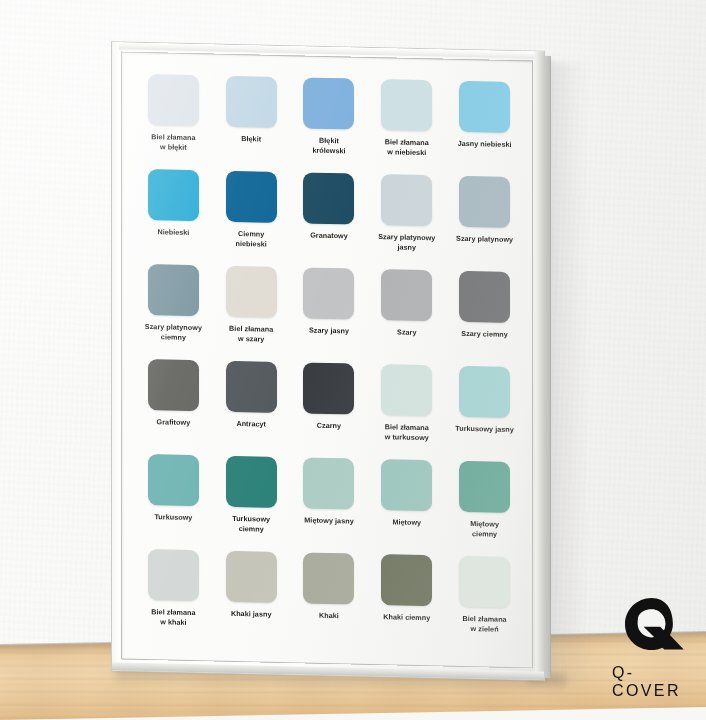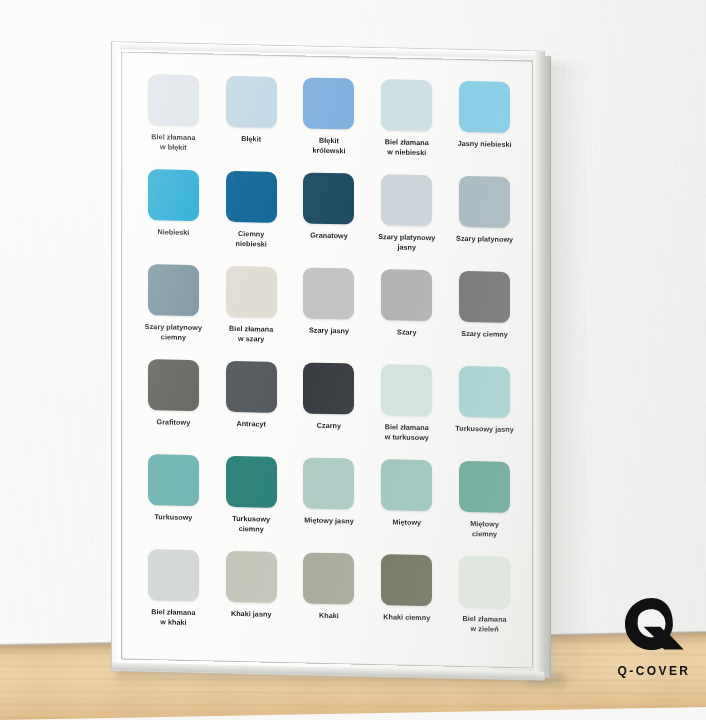--- a/index.html
+++ b/index.html
@@ -152,21 +152,21 @@
   }
 
   
   #watermark {
     position:absolute; left:612px; top:596px; width:84px; height:100px;
     display:flex; flex-direction:column; align-items:center; justify-content:flex-start;
   }
   .q-mark { position:relative; width:64px; height:64px; }
   .q-name {
     margin-top:4px;
-    font-size:12px; font-weight:bold; color:#111;
+    font-size:16px; font-weight:normal; color:#111;
     letter-spacing:2.4px;
   }
 </style>
 </head>
 <body>
 
 <div id="scene">
 
   <div class="wall">
     <div class="wall-tex"></div>

